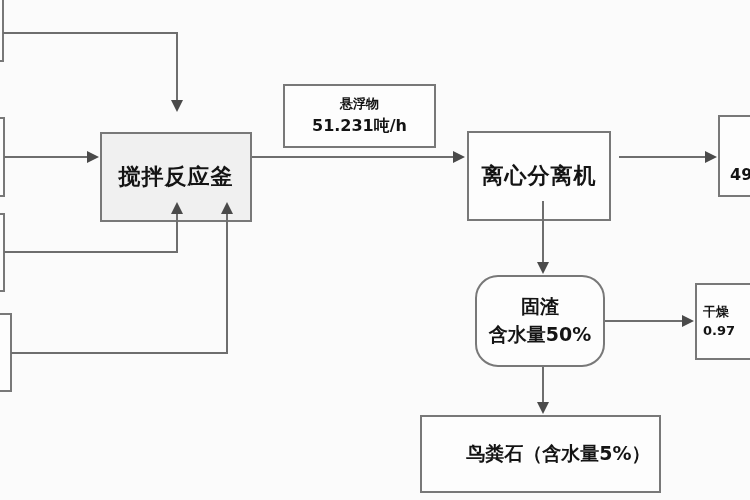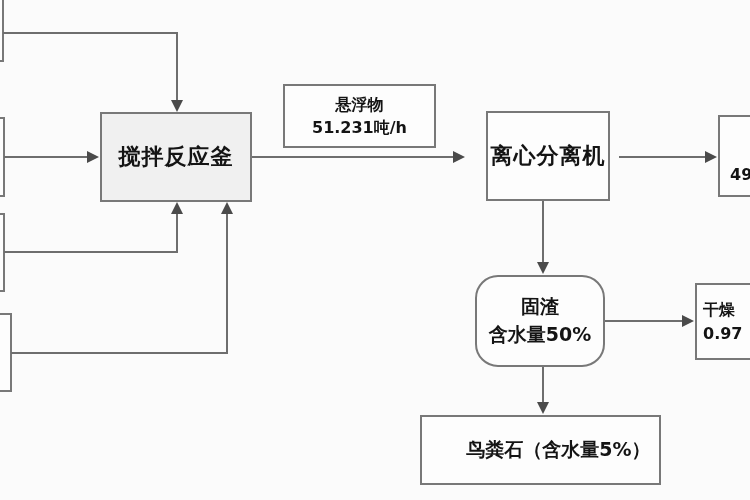--- a/index.html
+++ b/index.html
@@ -20,23 +20,23 @@
     flex-direction: column;
     align-items: center;
     justify-content: center;
     color: #141414;
     font-weight: bold;
     text-align: center;
     line-height: 1.45;
   }
   .node.gray-fill { background: #f0f0f0; }
   .node.left-align { align-items: flex-start; text-align: left; }
-  .t22 { font-size: 22px; letter-spacing: 1px; }
+  .t22 { font-size: 22px; letter-spacing: 1px; margin-top: 20px; }
   .t19 { font-size: 19px; }
-  .t18 { font-size: 16px; }
+  .t18 { font-size: 13px; }
   .t20 { font-size: 16px; }
   .line {
     position: absolute;
     background: #6e6e6e;
   }
   .arrow { position: absolute; width: 0; height: 0; }
   .arrow.right {
     border-top: 6px solid transparent;
     border-bottom: 6px solid transparent;
     border-left: 12px solid #4a4a4a;
@@ -64,39 +64,39 @@
 
   <div class="node gray-fill t22" style="left:100px; top:112px; width:152px; height:90px;">
     <span>搅拌反应釜</span>
   </div>
 
   <div class="node" style="left:283px; top:84px; width:153px; height:64px;">
     <span class="t18">悬浮物</span>
     <span class="t20">51.231吨/h</span>
   </div>
 
-  <div class="node t22" style="left:486px; top:111px; width:124px; height:90px;">
+  <div class="node t22" style="left:467px; top:111px; width:144px; height:90px;">
     <span>离心分离机</span>
   </div>
 
   <div class="node left-align" style="left:718px; top:115px; width:170px; height:82px; padding-left:10px; padding-top:38px;">
     <span class="t20">49</span>
   </div>
 
   <div class="node t19" style="left:475px; top:275px; width:130px; height:92px;border-radius:23px;">
     <span>固渣</span>
     <span>含水量50%</span>
   </div>
 
   <div class="node left-align t18" style="left:695px; top:283px; width:130px; height:77px; padding-left:6px;">
     <span>干燥</span>
     <span>0.97</span>
   </div>
 
-  <div class="node" style="left:420px; top:415px; width:241px; height:70px;padding-left:36px;">
+  <div class="node" style="left:420px; top:415px; width:241px; height:78px;padding-left:36px;">
     <span class="t19">鸟粪石（含水量5%）</span>
   </div>
 
   <div class="line" style="left:3px; top:32px; width:175px; height:2px;"></div>
   <div class="line" style="left:176px; top:32px; width:2px; height:70px;"></div>
   <div class="arrow down" style="left:171px; top:100px;"></div>
 
   <div class="line" style="left:4px; top:156px; width:84px; height:2px;"></div>
   <div class="arrow right" style="left:87px; top:151px;"></div>
 

